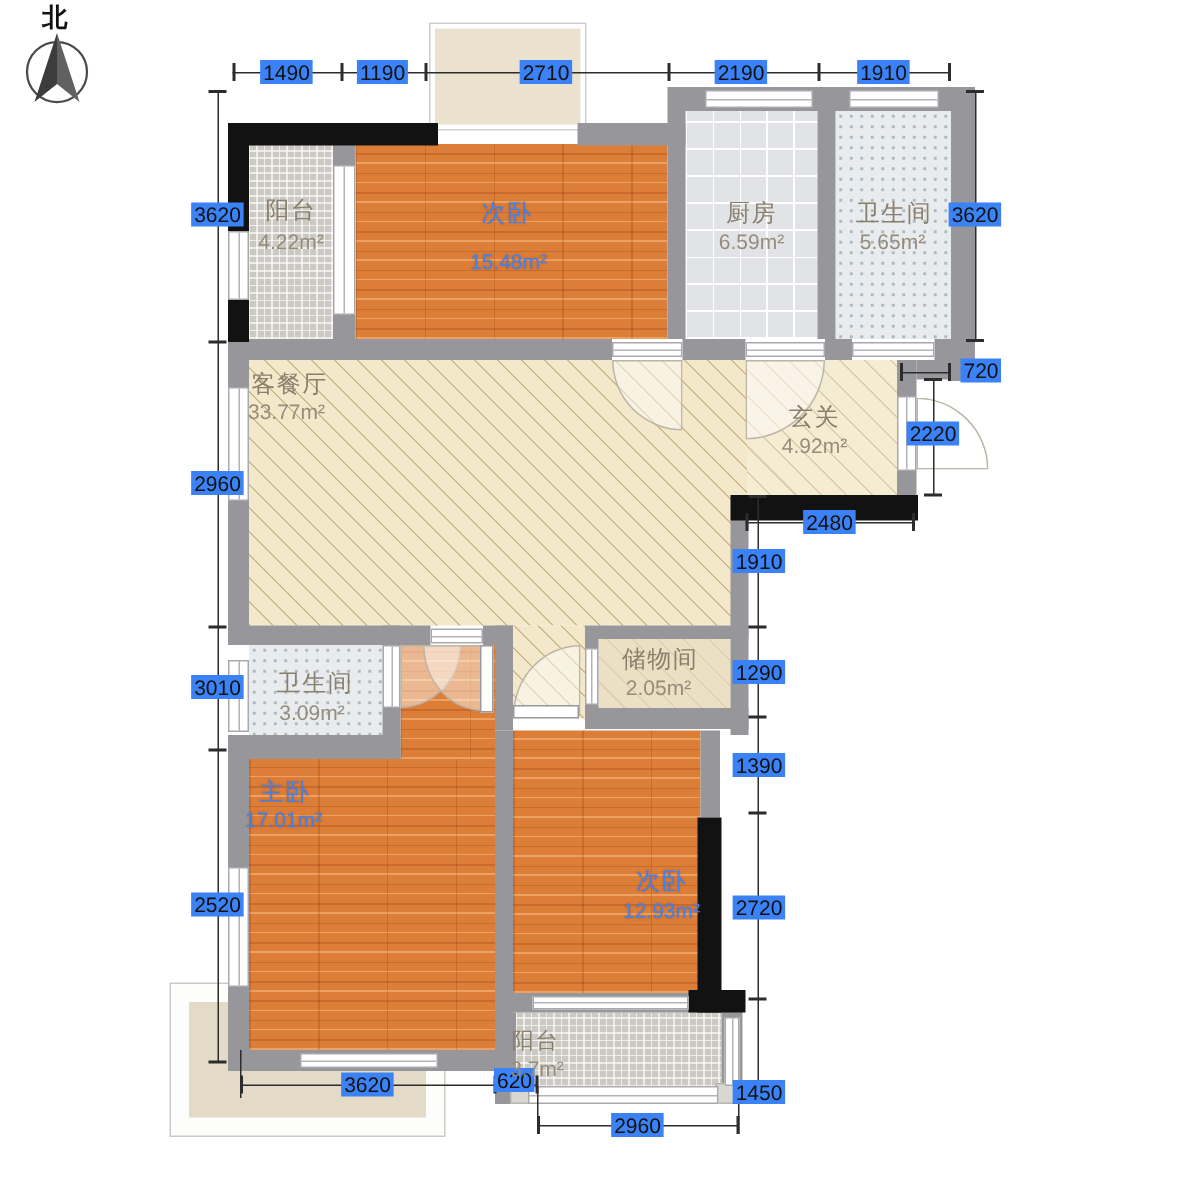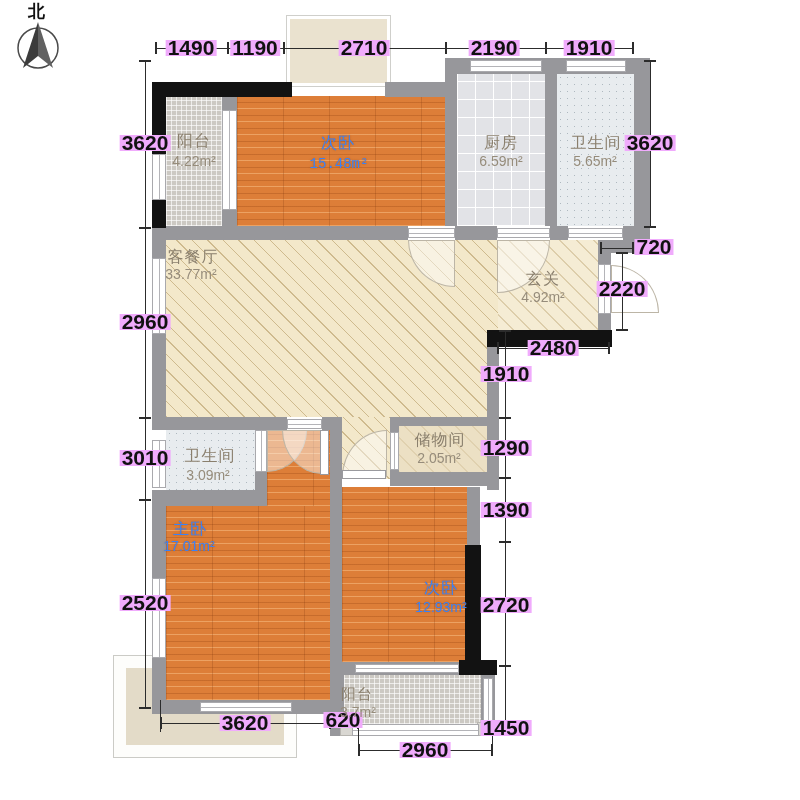--- a/index.html
+++ b/index.html
@@ -44,22 +44,22 @@
       #ece0c4;}
   .fterr{position:absolute;background:#e3dbc8;}
   .terrframe{position:absolute;background:#fdfdfb;border:1px solid #cbcbc6;}
   .baywin{position:absolute;background:#eae2cf;border:3px solid #fff;outline:1px solid #cfcfcb;}
   
   .d{position:absolute;background:rgba(255,255,255,.45);border:1px solid #bcb5a6;}
   .leaf{position:absolute;background:#fff;border:1px solid #9a9a9e;}
   
   .dl{position:absolute;background:#2c2c2c;}
   .tk{position:absolute;background:#2c2c2c;}
-  .dim{position:absolute;transform:translate(-50%,-50%);font-weight:bold;font-size:21px;
-       color:#111;background:#f0abfc;padding:0 2px;line-height:16px;white-space:nowrap;}
+  .dim{position:absolute;transform:translate(-50%,-50%);font-weight:normal;font-size:14px;
+       color:#111;background:#3b82f6;padding:0 2px;line-height:16px;white-space:nowrap;}
   
   .rn{position:absolute;transform:translate(-50%,-50%);font-size:16px;letter-spacing:1px;
       color:#8a7f6d;white-space:nowrap;}
   .ra{position:absolute;transform:translate(-50%,-50%);font-size:14px;
       color:#968c7b;white-space:nowrap;}
   .lt{color:#3b82f6;text-shadow:0 0 2px rgba(150,70,15,.55);}
   .compass{position:absolute;left:6px;top:2px;width:64px;height:76px;}
 </style>
 </head>
 <body>
@@ -236,21 +236,21 @@
   <div class="dim" style="left:506px;top:728px;">1450</div>
 
   <div class="dim" style="left:245px;top:723px;">3620</div>
   <div class="dim" style="left:343px;top:720px;">620</div>
   <div class="dim" style="left:425px;top:750px;">2960</div>
 
   <div class="rn" style="left:194px;top:141px;">阳台</div>
   <div class="ra" style="left:194px;top:161px;">4.22m²</div>
 
   <div class="rn lt" style="left:338px;top:143px;">次卧</div>
-  <div class="ra lt" style="left:339px;top:164px;font-family:Liberation Mono, monospace;">15.48m²</div>
+  <div class="ra lt" style="left:339px;top:174px;">15.48m²</div>
 
   <div class="rn" style="left:501px;top:143px;">厨房</div>
   <div class="ra" style="left:501px;top:161px;text-align:right;">6.59m²</div>
 
   <div class="rn" style="left:596px;top:143px;">卫生间</div>
   <div class="ra" style="left:595px;top:161px;">5.65m²</div>
 
   <div class="rn" style="left:193px;top:257px;">客餐厅</div>
   <div class="ra" style="left:191px;top:274px;">33.77m²</div>
 

